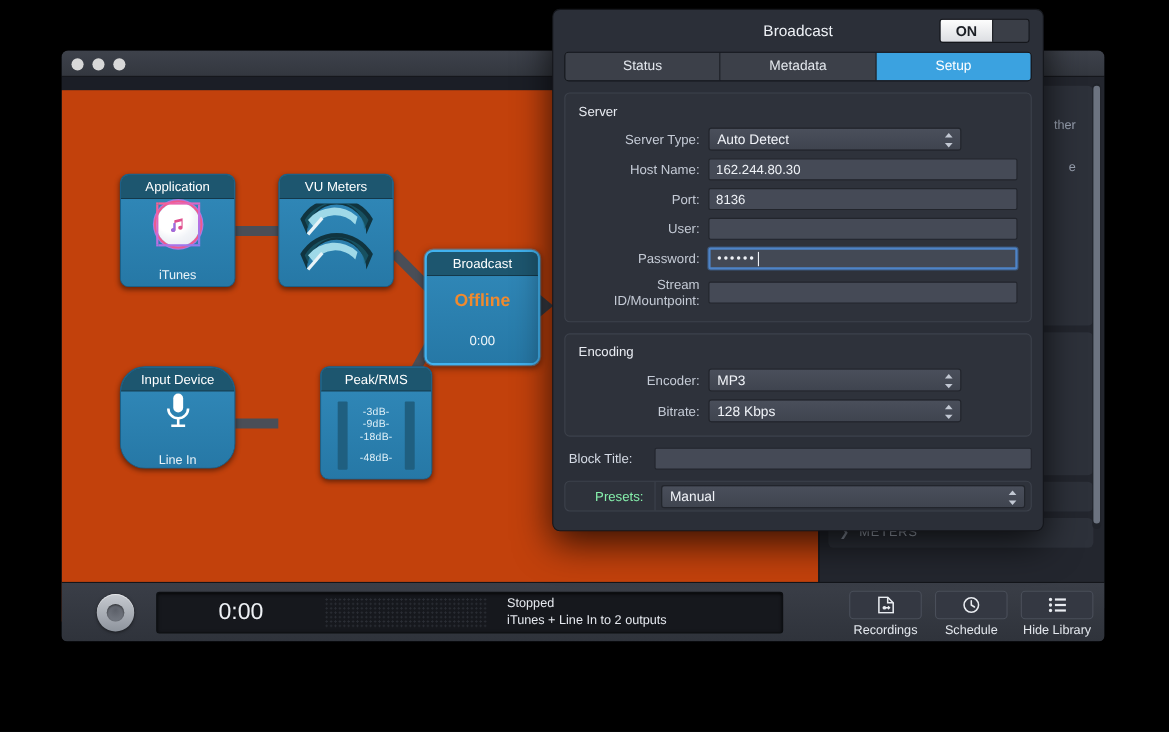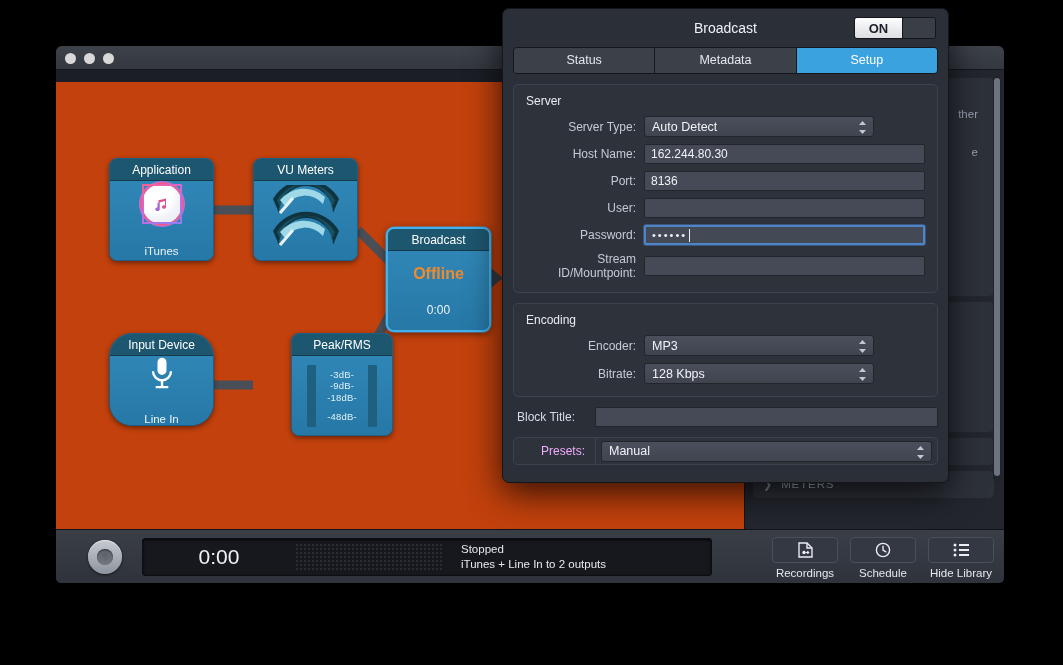--- a/index.html
+++ b/index.html
@@ -286,21 +286,21 @@
     margin: 0 10px 0 10px;
     display: flex; align-items: center;
     border: 1px solid #3d424c;
     border-radius: 5px;
     background: #2e323b;
     height: 28px;
     overflow: hidden;
   }
   .presets-label {
     width: 82px; text-align: right; padding-right: 10px;
-    font-size: 12px; color: #f0abfc;
+    font-size: 12px; color: #86efac;
     border-right: 1px solid #3d424c;
     line-height: 28px; height: 28px;
   }
   .presets-select {
     flex: 1; margin: 0 5px; height: 21px;
     background: linear-gradient(#4a4f5b, #3f444f);
     border: 1px solid #22252c; border-radius: 3px;
     font-size: 12.5px; color: #f0f3f8;
     padding: 0 7px; display: flex; align-items: center;
     position: relative;

